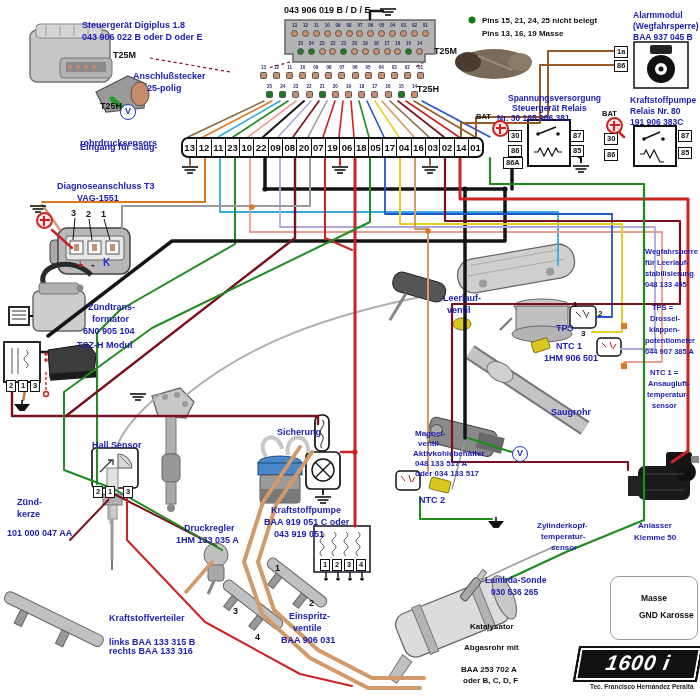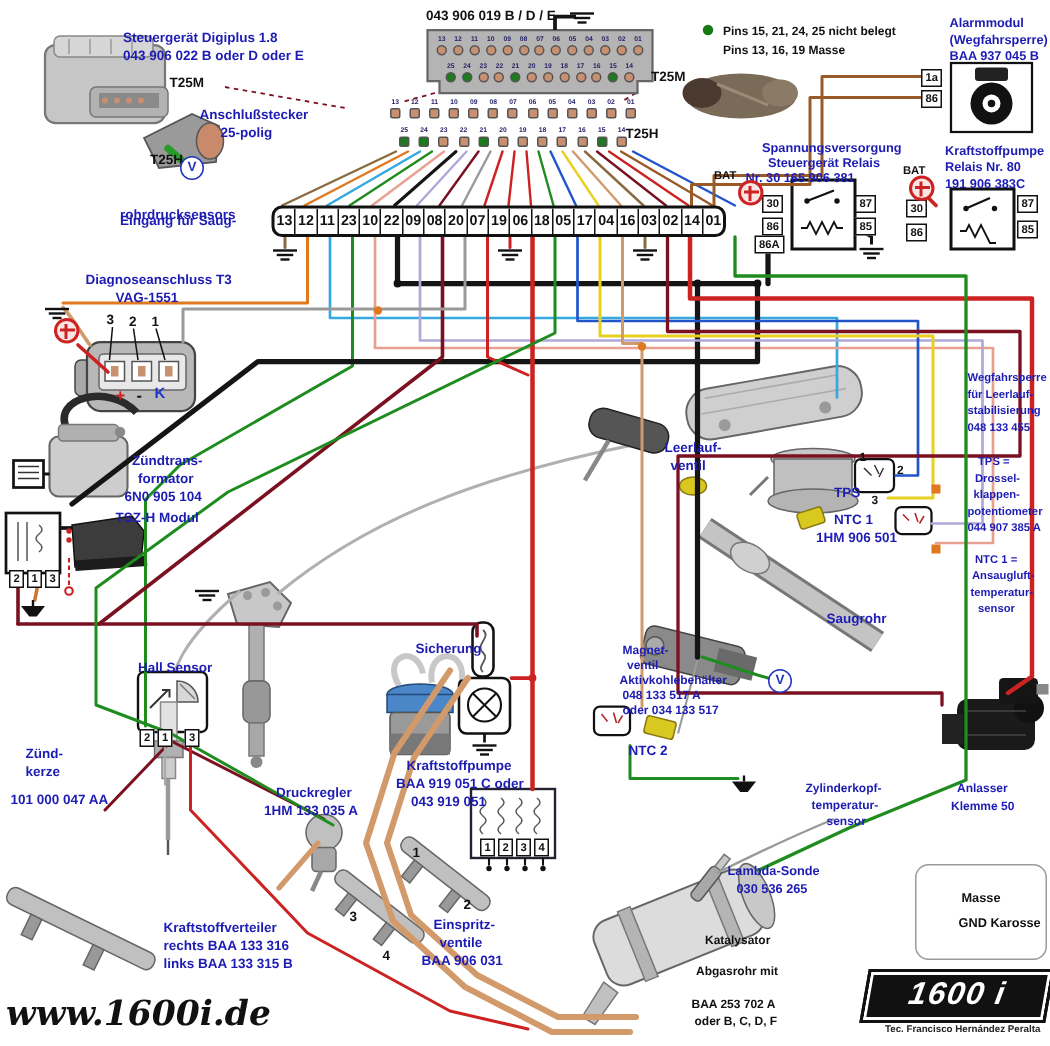--- a/index.html
+++ b/index.html
@@ -714,21 +714,21 @@
 <div class="lbl" style="left:17px;top:509px">kerze</div>
 <div class="lbl" style="left:7px;top:528px">101 000 047 AA</div>
 
 <div class="lbl" style="left:277px;top:427px">Sicherung</div>
 <div class="lbl" style="left:271px;top:505px">Kraftstoffpumpe</div>
 <div class="lbl" style="left:264px;top:517px">BAA 919 051 C oder</div>
 <div class="lbl" style="left:274px;top:529px">043 919 051</div>
 <div class="lbl" style="left:184px;top:523px">Druckregler</div>
 <div class="lbl" style="left:176px;top:535px">1HM 133 035 A</div>
 <div class="lbl" style="left:109px;top:613px">Kraftstoffverteiler</div>
-<div class="lbl" style="left:109px;top:625px">rechts BAA 133 316</div>
+<div class="lbl" style="left:109px;top:646px">rechts BAA 133 316</div>
 <div class="lbl" style="left:109px;top:637px">links BAA 133 315 B</div>
 <div class="lbl" style="left:289px;top:611px">Einspritz-</div>
 <div class="lbl" style="left:293px;top:623px">ventile</div>
 <div class="lbl" style="left:281px;top:635px">BAA 906 031</div>
 <div class="lbl k" style="left:275px;top:563px">1</div>
 <div class="lbl k" style="left:309px;top:598px">2</div>
 <div class="lbl k" style="left:233px;top:606px">3</div>
 <div class="lbl k" style="left:255px;top:632px">4</div>
 <div class="pbox" style="left:320px;top:559px">1</div>
 <div class="pbox" style="left: 332px;top:559px">2</div>
@@ -778,15 +778,14 @@
 <div class="lbl k s8" style="left:463px;top:676px">oder B, C, D, F</div>
 <div class="lbl s8" style="left:638px;top:521px">Anlasser</div>
 <div class="lbl s8" style="left:634px;top:533px">Klemme 50</div>
 
 <div class="legendbox"></div>
 <div class="lbl k s85" style="left:641px;top:593px">Masse</div>
 <div class="lbl k s85" style="left:639px;top:610px">GND Karosse</div>
 
 <div class="logo">1600 i</div>
 <div class="credit" style="left:590px;top:683px">Tec. Francisco Hernández Peralta</div>
-<div class="site" style="left:4px;top:664px">www.1600i.de</div>
 
 </div>
 
 </body></html>

